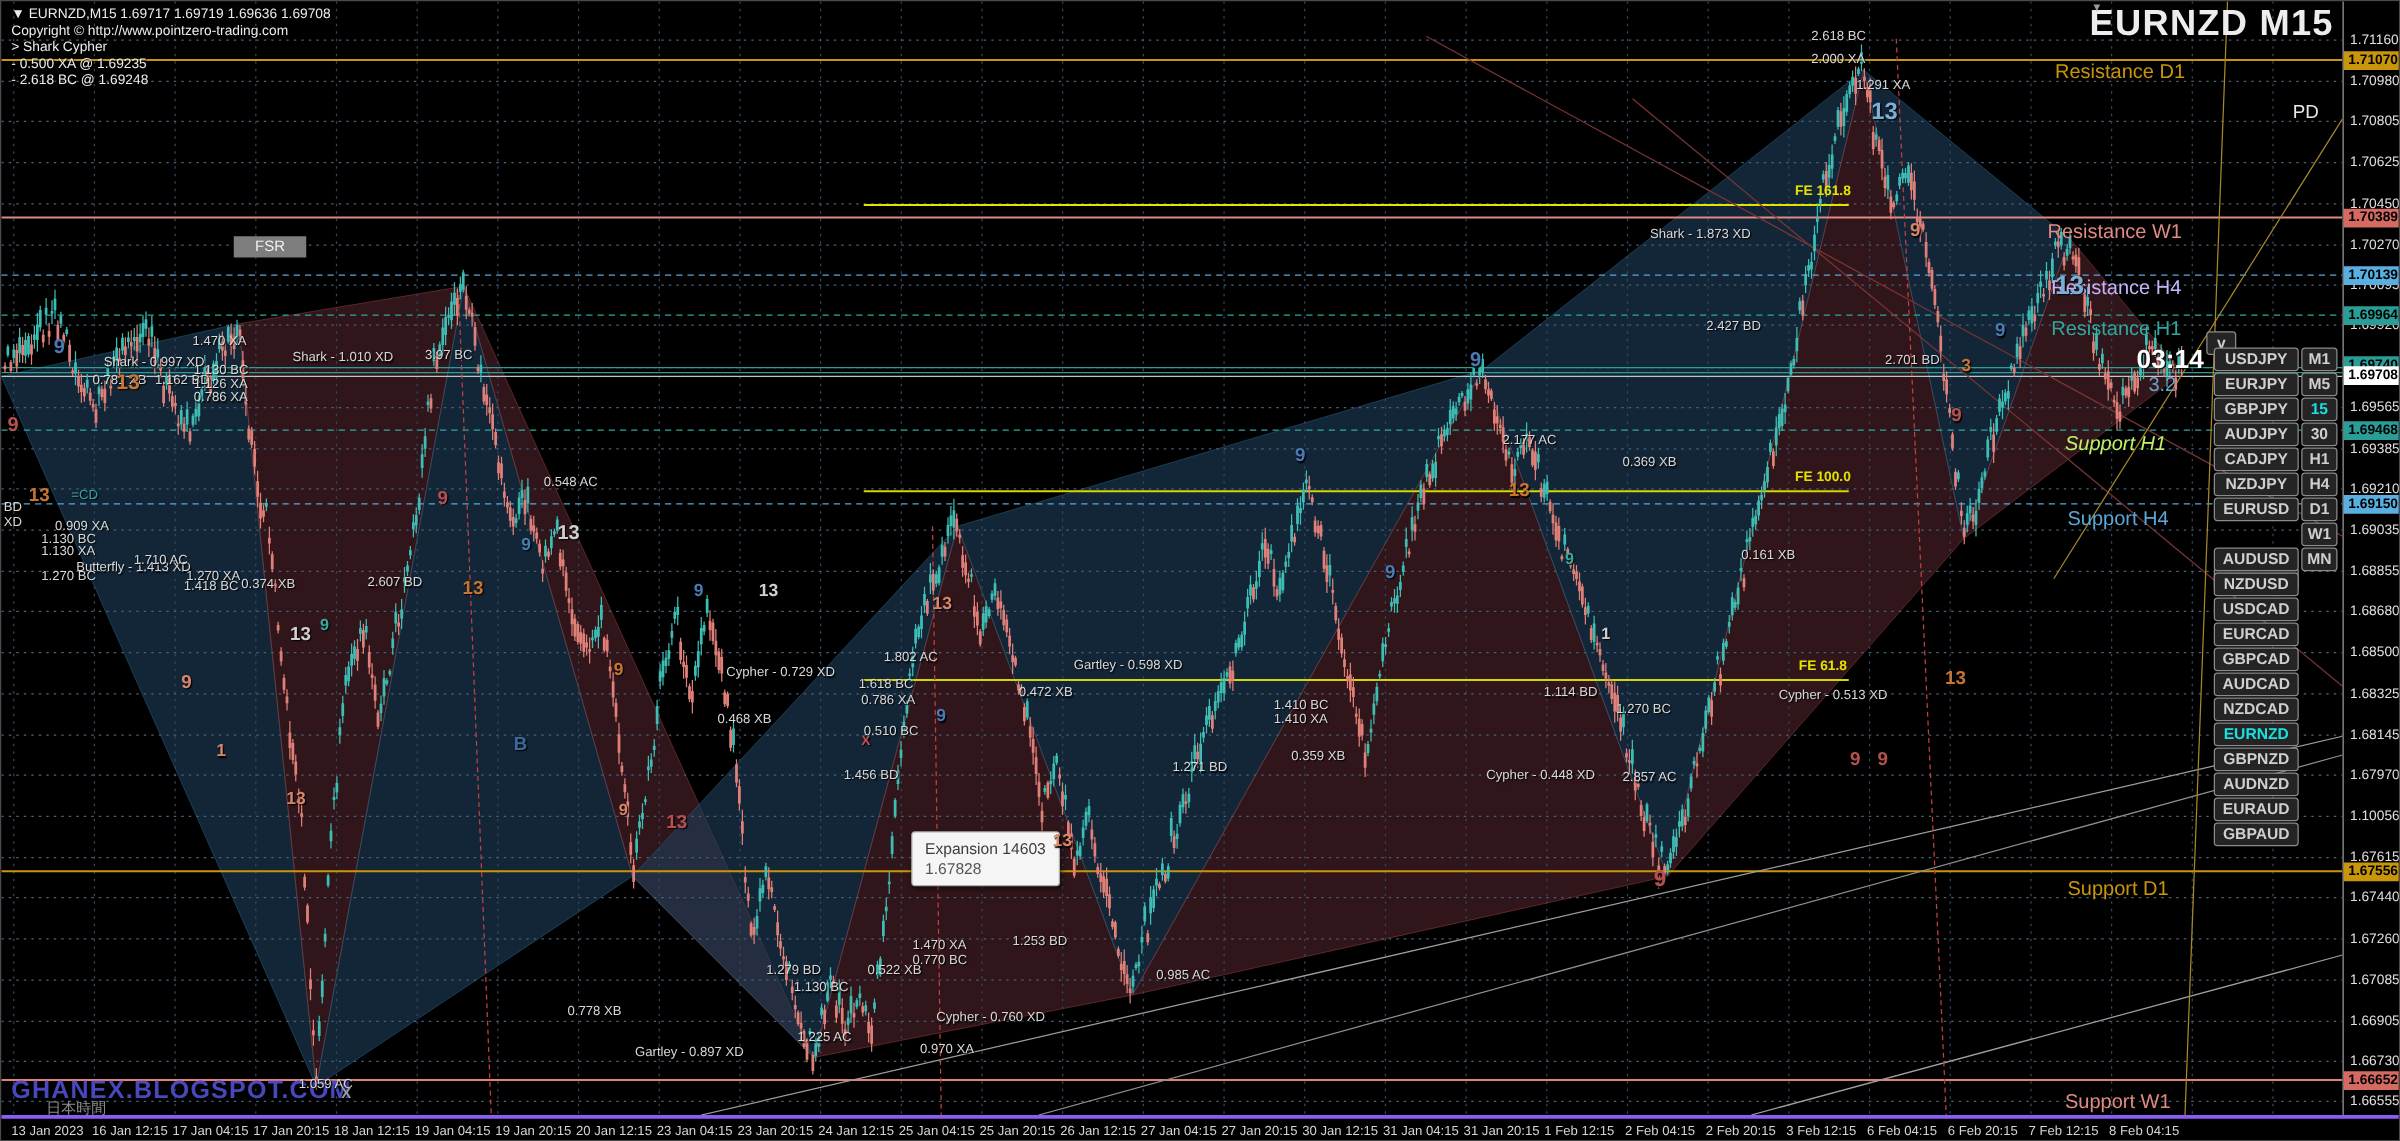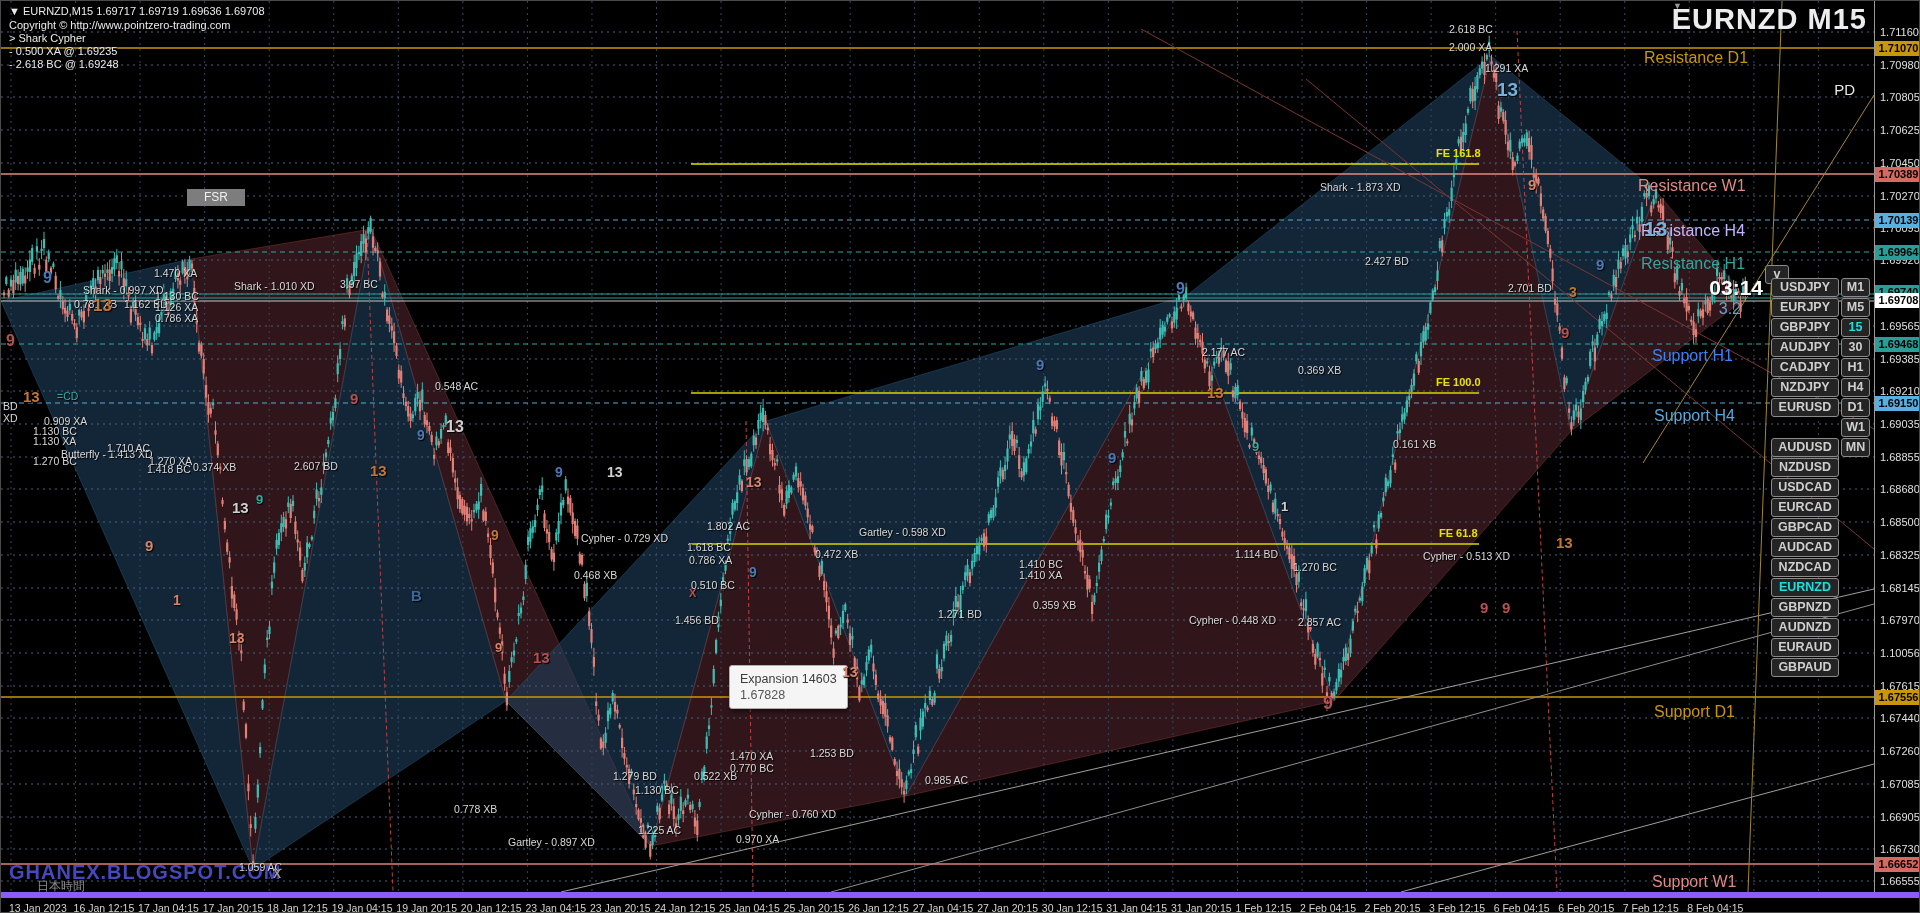--- a/index.html
+++ b/index.html
@@ -25,21 +25,21 @@
   #tooltip .l2{color:#555;}
   
   #site-mark{left:8px;top:860px;font-size:20px;font-weight:bold;color:#4848bc;letter-spacing:1px;}
   #jp-mark{left:36px;top:877px;font-size:12px;color:#8d8d8d;}
   
   #price-axis{left:1873px;top:0;width:47px;height:891px;background:#000;border-left:1px solid #9a9a9a;box-sizing:border-box;}
   .tick{position:absolute;left:5px;font-size:11px;color:#e0e0e0;white-space:nowrap;}
   .badge{position:absolute;left:0px;width:47px;height:15px;font-size:11px;color:#000;
          text-align:center;line-height:15px;font-weight:bold;}
   
-  #time-axis{left:0;top:891px;width:1920px;height:22px;background:#000;border-top:6px solid #8b5cf6;box-sizing:border-box;}
+  #time-axis{left:0;top:891px;width:1920px;height:22px;background:#000;border-top:3px solid #8b5cf6;box-sizing:border-box;}
   .tlabel{position:absolute;top:4px;font-size:10.5px;color:#d4d4d4;white-space:nowrap;}
   
   .panel-btn{position:absolute;background:#242424;border:1px solid #8b8b8b;border-radius:3px;
              color:#cfcfcf;font-size:12.5px;font-weight:bold;text-align:center;line-height:15px;height:15px;
              box-sizing:content-box;padding:1px 0;cursor:pointer;}
   .panel-btn.active{color:#19e0e0;}
   
   .ann{position:absolute;font-size:10.5px;color:#d8d8d8;white-space:nowrap;text-shadow:1px 1px 1px #000;}
   .fib{position:absolute;font-size:11px;font-weight:bold;color:#e3e300;white-space:nowrap;}
   .srl{position:absolute;font-size:16px;white-space:nowrap;}
@@ -243,21 +243,21 @@
       <div class="ann" style="left: 1448px; top: 22px; color: rgb(216, 216, 216);">2.618 BC</div>
       <div class="ann" style="left: 1448px; top: 40px; color: rgb(216, 216, 216);">2.000 XA</div>
       <div class="ann" style="left: 1484px; top: 61px; color: rgb(216, 216, 216);">1.291 XA</div>
       <div class="fib" style="left: 1435px; top: 146px;">FE 161.8</div>
       <div class="fib" style="left: 1435px; top: 375px;">FE 100.0</div>
       <div class="fib" style="left: 1438px; top: 526px;">FE 61.8</div>
       <div class="srl" style="left: 1643px; top: 48px; color: rgb(201, 150, 11);">Resistance D1</div>
       <div class="srl" style="left: 1637px; top: 176px; color: rgb(224, 138, 130);">Resistance W1</div>
       <div class="srl" style="left: 1640px; top: 221px; color: #c4b5fd;">Resistance H4</div>
       <div class="srl" style="left: 1640px; top: 254px; color: rgb(47, 168, 159);">Resistance H1</div>
-      <div class="srl" style="left: 1651px; top: 346px; color: #3b82f6;">Support H1</div>
+      <div class="srl" style="left: 1651px; top: 346px; color: #bef264; font-style: italic;">Support H1</div>
       <div class="srl" style="left: 1653px; top: 406px; color: rgb(89, 168, 216);">Support H4</div>
       <div class="srl" style="left: 1653px; top: 702px; color: rgb(201, 150, 11);">Support D1</div>
       <div class="srl" style="left: 1651px; top: 872px; color: rgb(224, 138, 130);">Support W1</div>
       <div class="tdn" style="left: 42px; top: 268px; color: rgb(74, 122, 181); font-size: 16px;">9</div>
       <div class="tdn" style="left: 92px; top: 295px; color: rgb(200, 117, 51); font-size: 17px;">13</div>
       <div class="tdn" style="left: 5px; top: 331px; color: rgb(184, 80, 80); font-size: 16px;">9</div>
       <div class="tdn" style="left: 22px; top: 387px; color: rgb(200, 117, 51); font-size: 15px;">13</div>
       <div class="tdn" style="left: 144px; top: 536px; color: rgb(216, 133, 106); font-size: 15px;">9</div>
       <div class="tdn" style="left: 231px; top: 498px; color: rgb(208, 208, 208); font-size: 15px;">13</div>
       <div class="tdn" style="left: 255px; top: 491px; color: rgb(53, 168, 160); font-size: 13px;">9</div>

